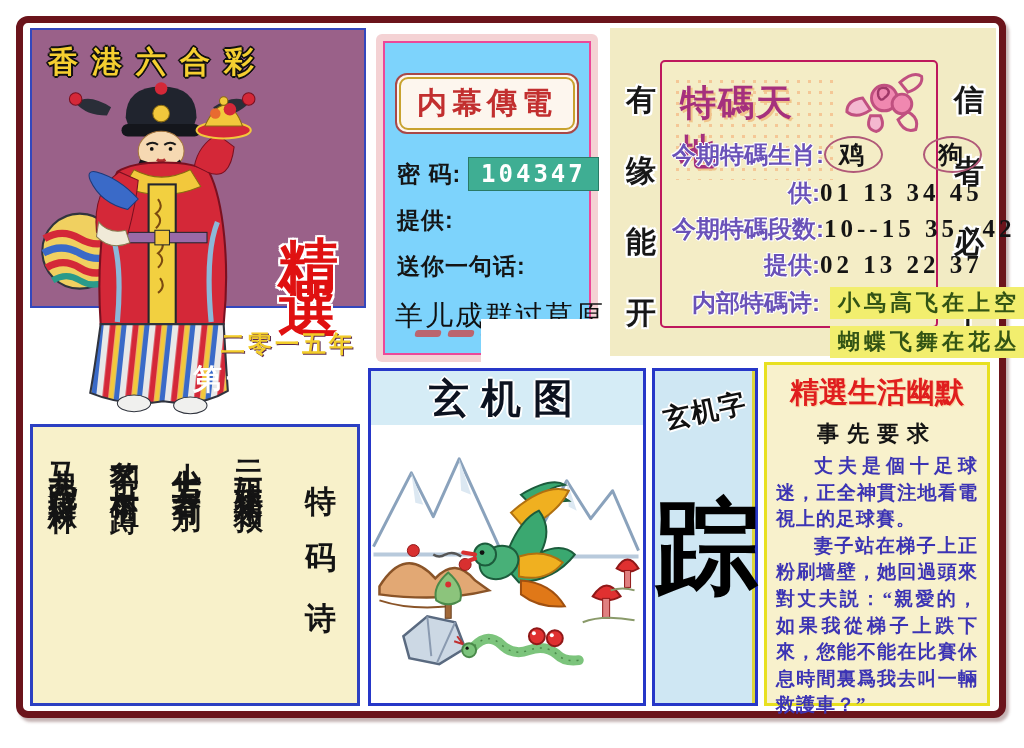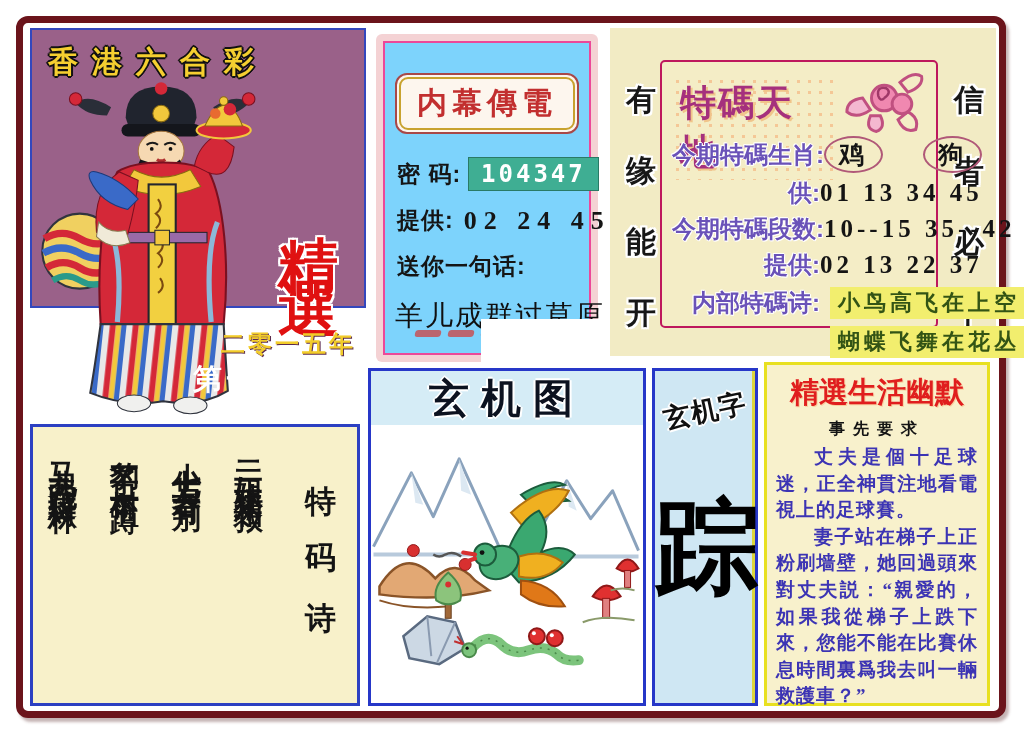--- a/index.html
+++ b/index.html
@@ -115,21 +115,21 @@
               text-shadow:-2px 0 0 #fff,2px 0 0 #fff,0 -2px 0 #fff,0 2px 0 #fff;}
   .word-big{margin-top:66px;text-align:center;font-size:104px;font-weight:900;
             color:#000;line-height:1;}
 
   
   .humor{left:764px;top:362px;width:226px;height:344px;background:#f8f1cc;
          border:3px solid #e8e020;}
   .humor-title{margin-top:8px;text-align:center;font-size:29px;font-weight:bold;
                color:#e01e1e;letter-spacing:0px;font-family:"Liberation Serif",serif;
                text-shadow:1px 1px 0 #f8d0a0;white-space:nowrap;}
-  .humor-sub{margin-top:6px;text-align:center;font-size:16px;font-weight:bold;
+  .humor-sub{margin-top:6px;text-align:center;font-size:22px;font-weight:bold;
              color:#141414;letter-spacing:8px;font-family:Liberation Sans, sans-serif;}
   .humor-body{padding:4px 9px 0 9px;}
   .humor-body p{margin:0;text-indent:2em;font-size:19px;font-weight:bold;
                 color:#3c34b4;font-family:"Liberation Serif",serif;line-height:1.4;
                 text-align:justify;letter-spacing:1px;}
 </style>
 </head>
 <body>
 
 <div class="frame"></div>
@@ -216,21 +216,20 @@
       <div class="in-titlebox-in">
         <span class="in-title">内幕傳電</span>
       </div>
     </div>
     <div class="in-row">
       <span class="in-label">密 码:</span>
       <span class="pw-box">104347</span>
     </div>
     <div class="in-row">
       <span class="in-label">提供:</span>
-      <span class="in-nums">02 24 45</span>
     </div>
     <div class="in-row">
       <span class="in-label">送你一句话:</span>
     </div>
     <div class="in-msg">羊儿成群过草原</div>
     <div class="smudge">
         <i></i>
         <i></i>
         <i></i>
       </div>

